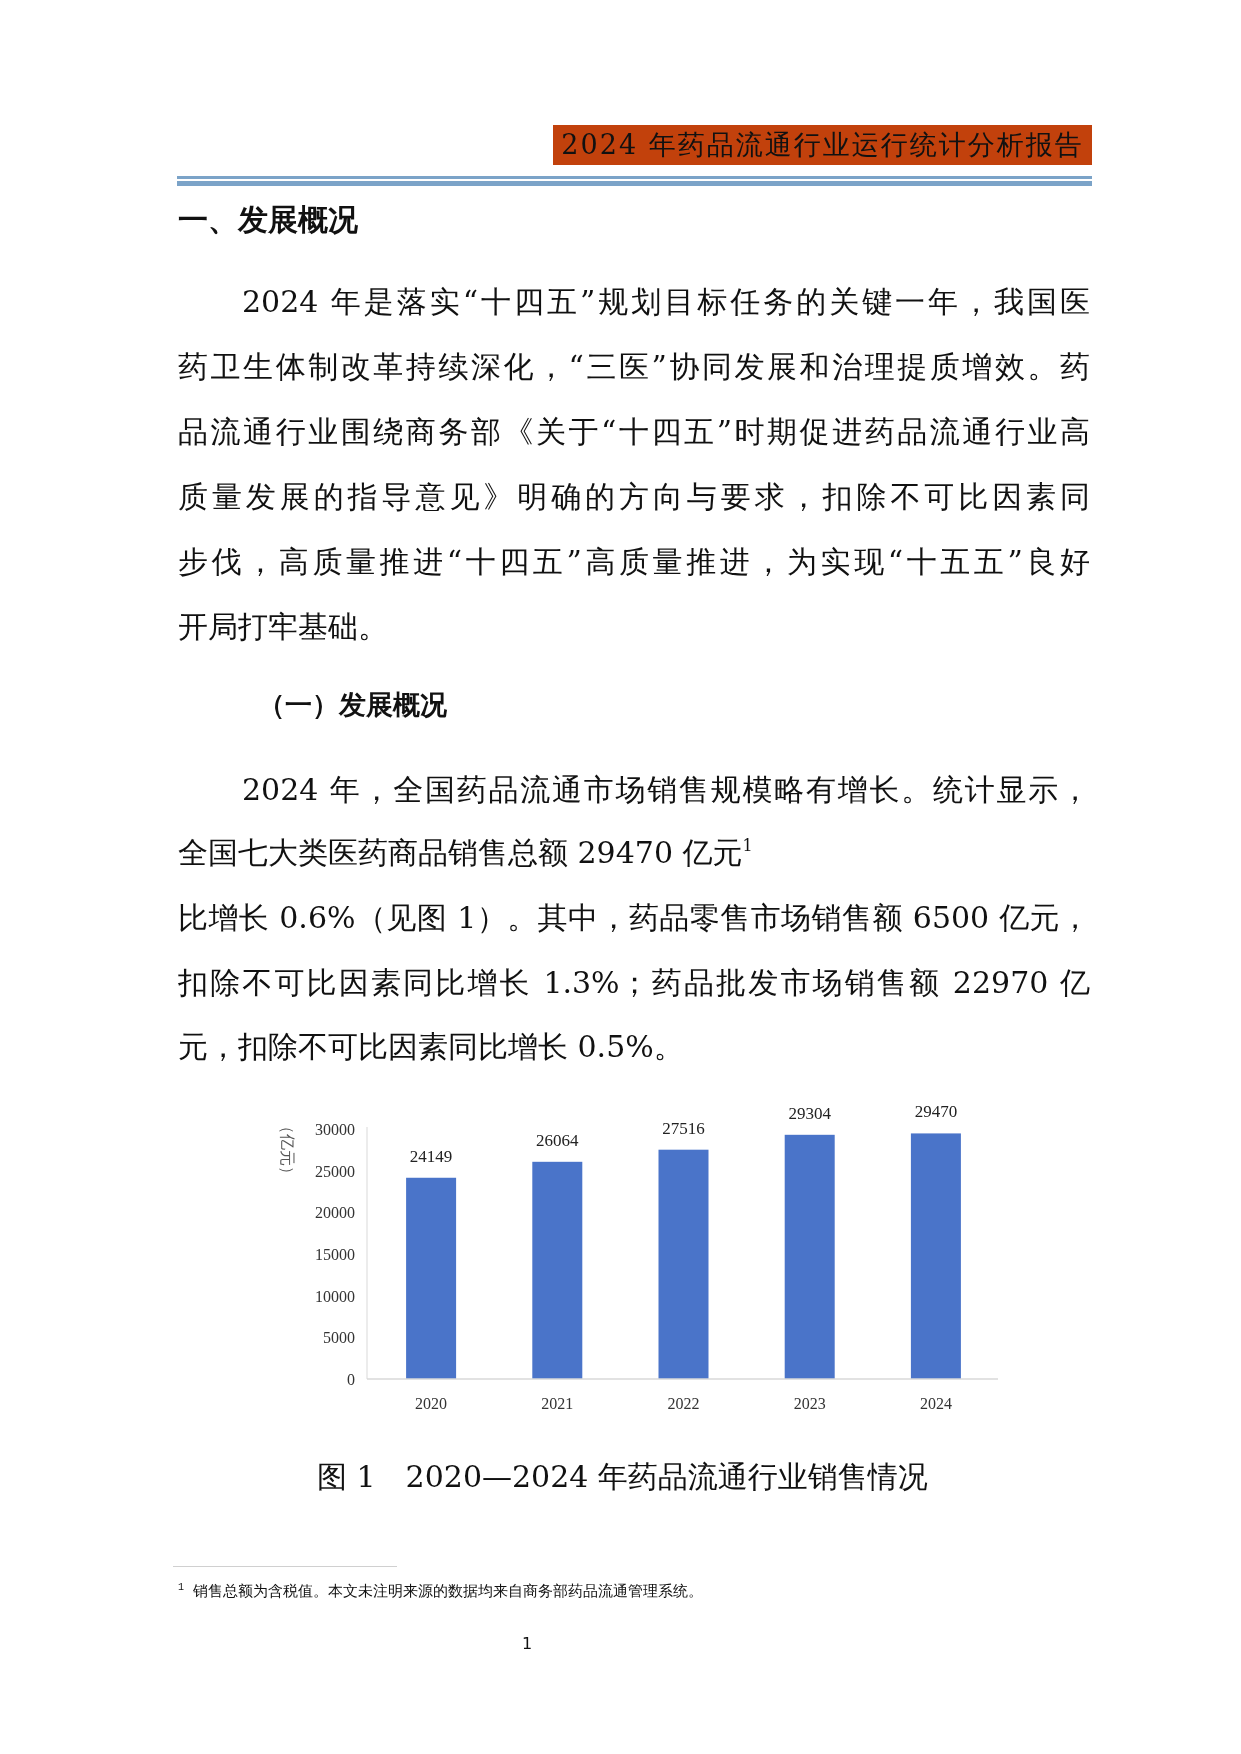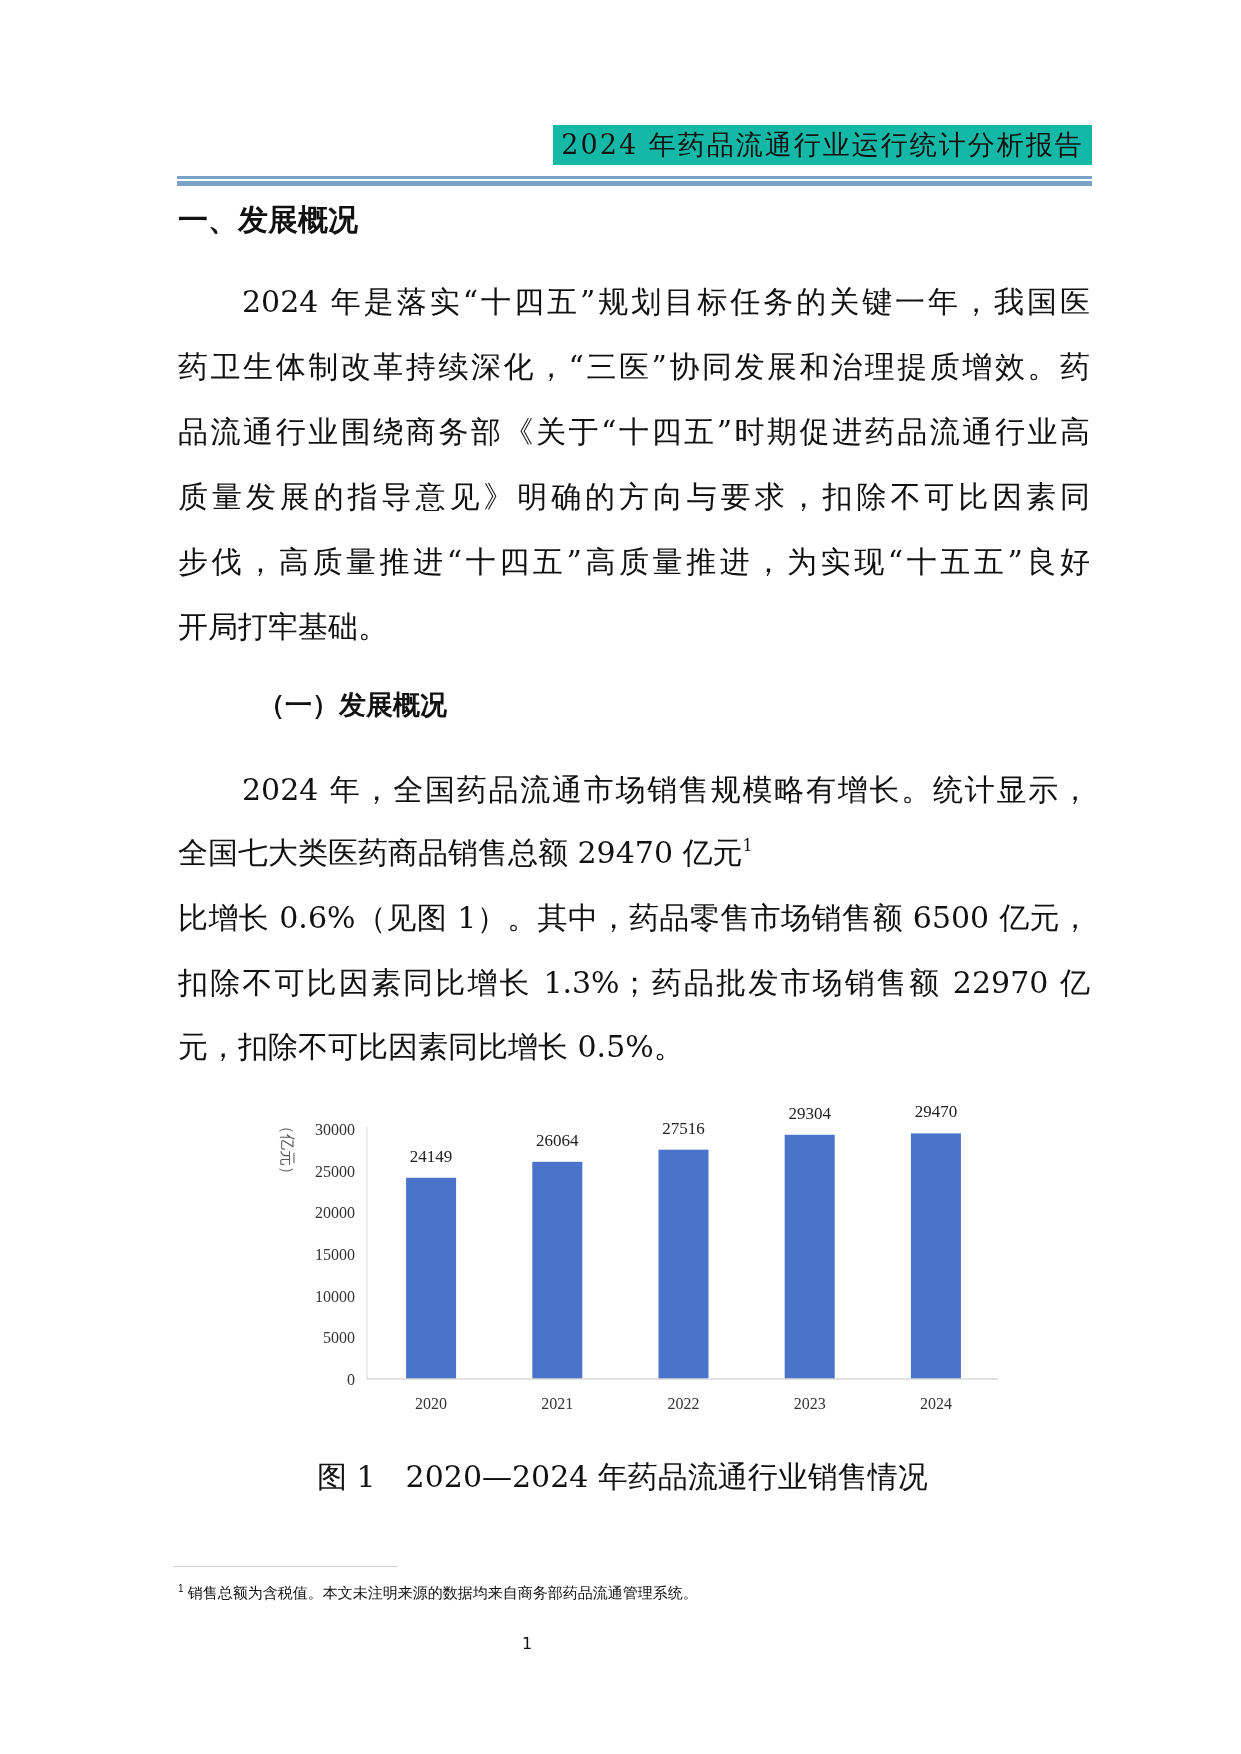--- a/index.html
+++ b/index.html
@@ -1,36 +1,36 @@
 <!DOCTYPE html>
 <html><head>
 <meta charset="utf-8">
 <style>
   html, body { margin:0; padding:0; background:#ffffff; }
   body { width:1241px; height:1754px; position:relative; overflow:hidden;
          font-family:"DejaVu Serif","Liberation Serif",serif; color:#111; }
   .abs { position:absolute; }
-  .hdr-box { left:553px; top:125px; width:539px; height:40px; background:#14b8a6;
+  .hdr-box { left:553px; top:125px; width:539px; height:40px; background:#c2410c;
              font-family:"DejaVu Serif","Liberation Serif",serif; font-size:27px; line-height:40px;
              letter-spacing:2px; text-align:center; color:#111; white-space:nowrap; }
   .rule1 { left:177px; top:176px; width:915px; height:3px; background:#7ba3c8; }
   .rule2 { left:177px; top:181px; width:915px; height:5px; background:#7ba3c8; }
   .h1 { left:178px; top:200px; font-family:"DejaVu Sans","Liberation Sans",sans-serif;
         font-weight:bold; font-size:30px; line-height:40px; }
   .h2 { left:258px; top:686px; font-family:"DejaVu Sans","Liberation Sans",sans-serif;
         font-weight:bold; font-size:27px; line-height:38px; }
   .line { left:178px; width:912px; font-size:30px; line-height:40px; white-space:nowrap;
           text-align:justify; text-align-last:justify; }
   .line.last { text-align-last:left; }
   .line.indent { left:242px; width:848px; }
   sup { font-size:16px; vertical-align:12px; line-height:0; }
   .chart { left:240px; top:1080px; width:780px; height:340px; }
   .caption { left:317px; top:1457px; width:600px; font-size:30px; line-height:40px; white-space:nowrap; }
   .fn-rule { left:173px; top:1566px; width:224px; height:1px; background:#d0d0d0; }
-  .fn { left:178px; top:1582px; font-family:Liberation Sans, sans-serif;
+  .fn { left:178px; top:1582px; font-family:Liberation Mono, monospace;
         font-size:15px; line-height:22px; white-space:nowrap;text-align:center; }
   .fn sup { font-size:10px; vertical-align:6px; }
   .pageno { left:522px; top:1634px; font-family:"DejaVu Sans","Liberation Sans",sans-serif; font-size:16px; }
 </style>
 </head>
 <body>
 
 <div class="abs hdr-box">2024 年药品流通行业运行统计分析报告</div>
 <div class="abs rule1"></div>
 <div class="abs rule2"></div>

